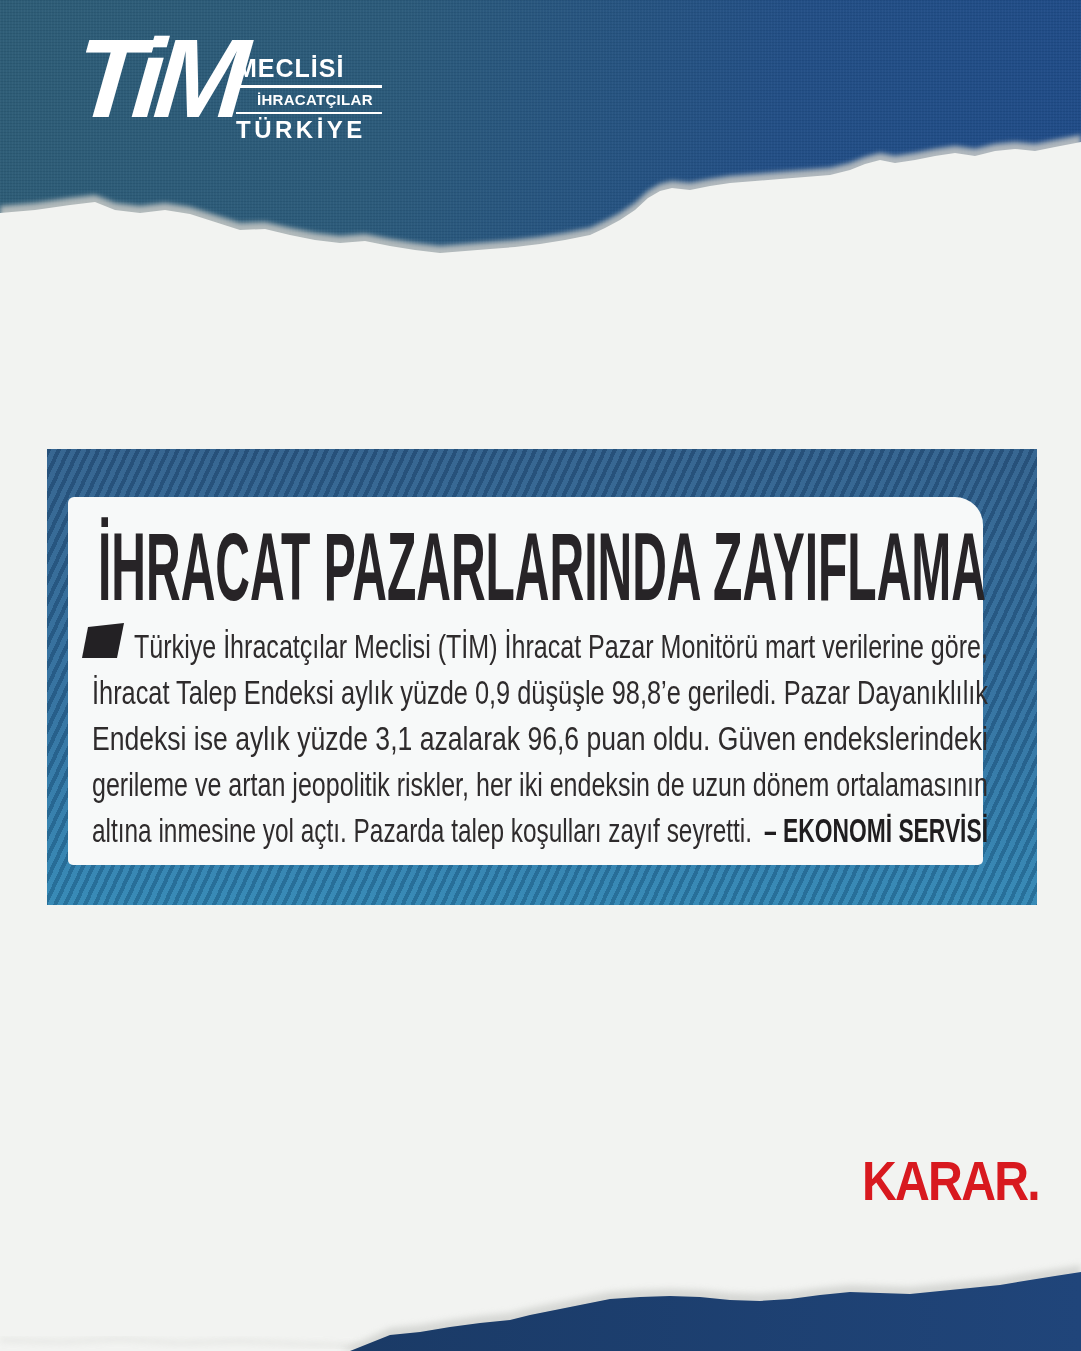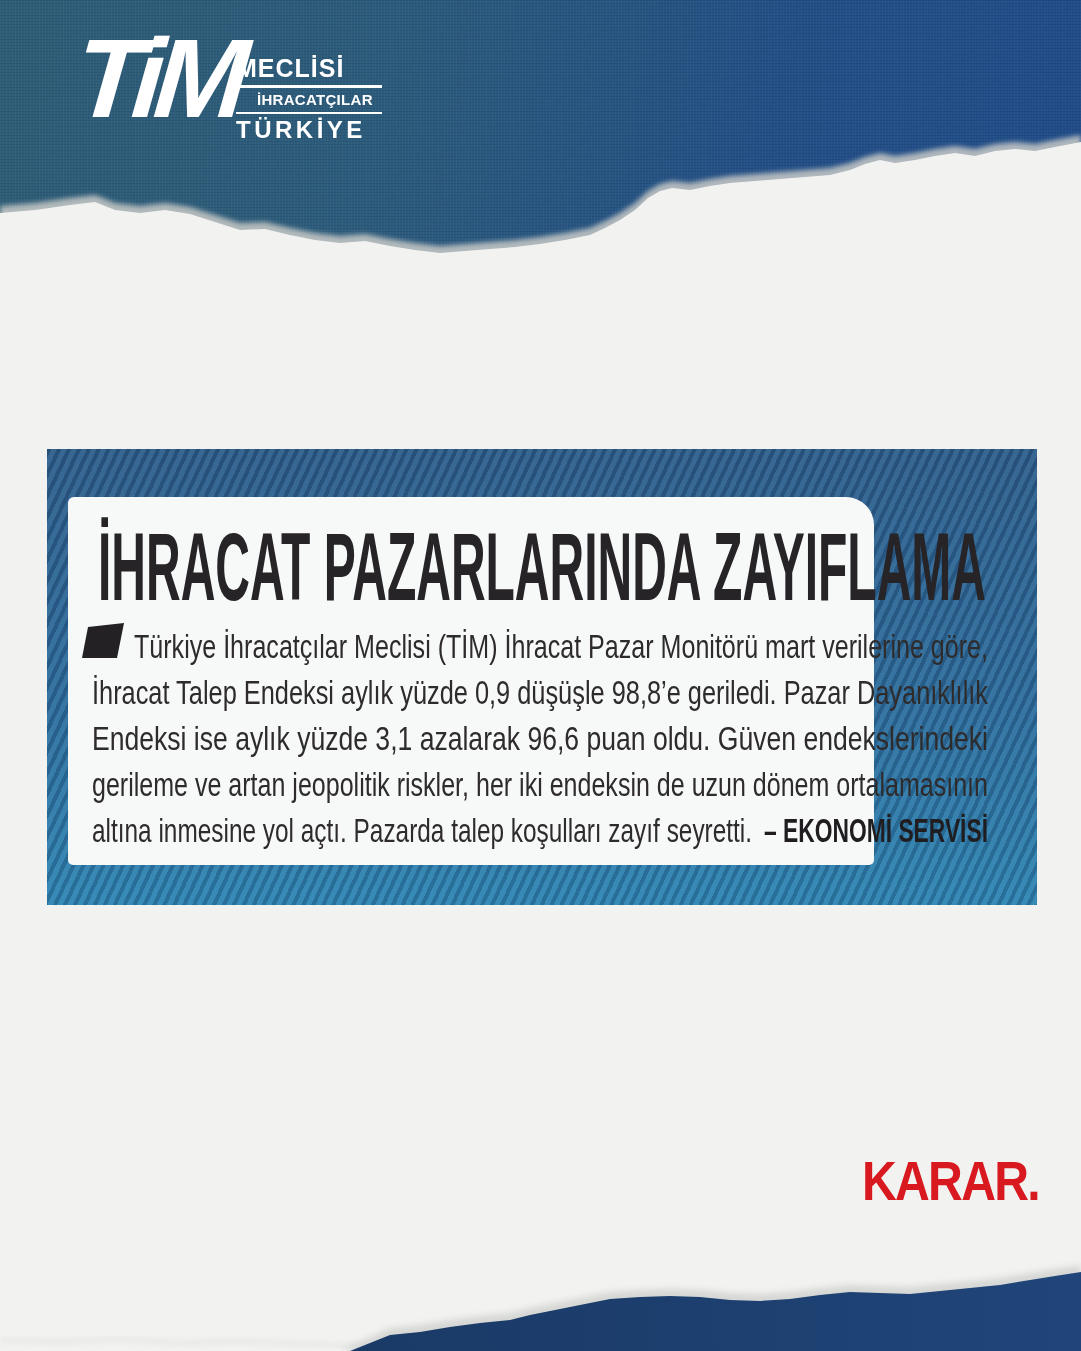--- a/index.html
+++ b/index.html
@@ -39,21 +39,21 @@
   .org-rule{height:2.5px;background:#ffffff;margin:4px 0;width:146px;}
 
   
   .clipping{
     position:absolute;left:47px;top:449px;width:990px;height:456px;
     background:
       repeating-linear-gradient(115deg, rgba(13,35,66,0.22) 0 4px, rgba(140,185,220,0.10) 4px 9px),
       linear-gradient(180deg,#2e5d89 0%,#2e6d9c 55%,#2f86b3 100%);
   }
   .clip-paper{
-    position:absolute;left:21px;top:48px;width:806px;height:368px;
+    position:absolute;left:21px;top:48px;width:915px;height:368px;
     background:#f7f9f9;
     border-radius:6px 28px 5px 5px;
   }
   .headline-text{font:700 96px "Liberation Sans",sans-serif;fill:#272427;}
   .body-text{font:400 34px "Liberation Sans",sans-serif;fill:#2e2b2c;}
   .body-bold{font:700 34px "Liberation Sans",sans-serif;fill:#1f1d1f;}
   .marker{fill:#232124;}
 
   
   .karar{

